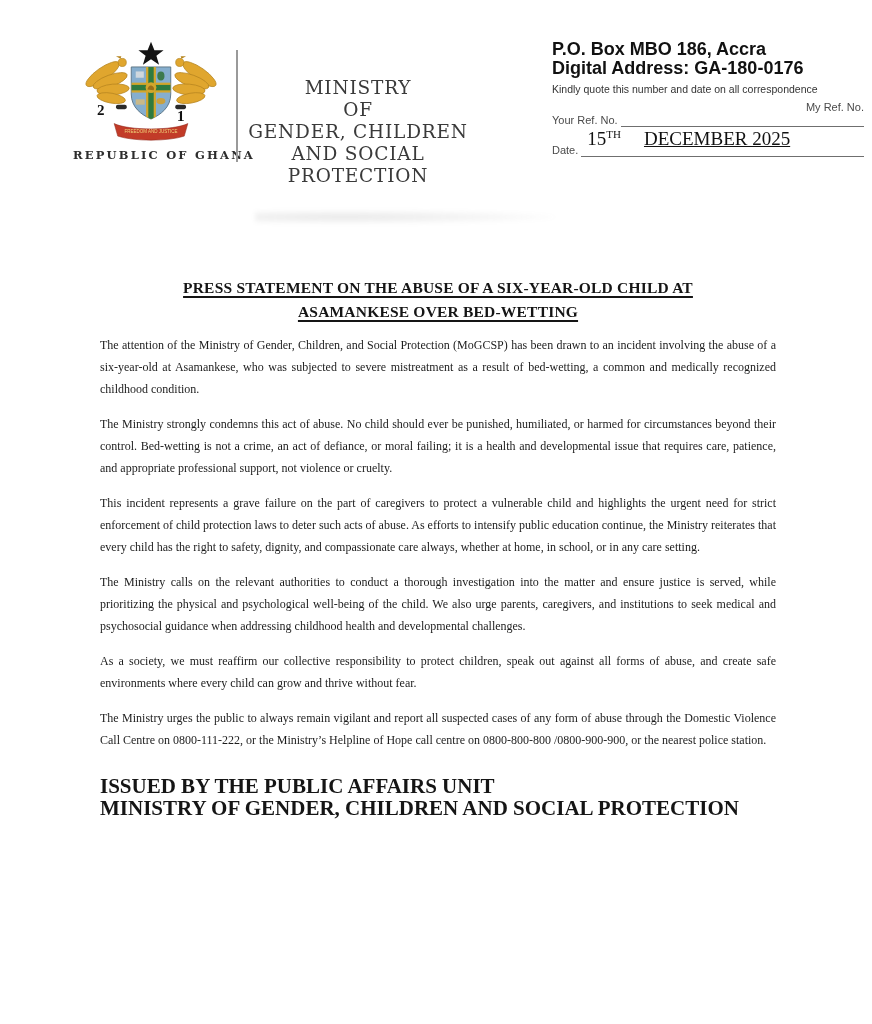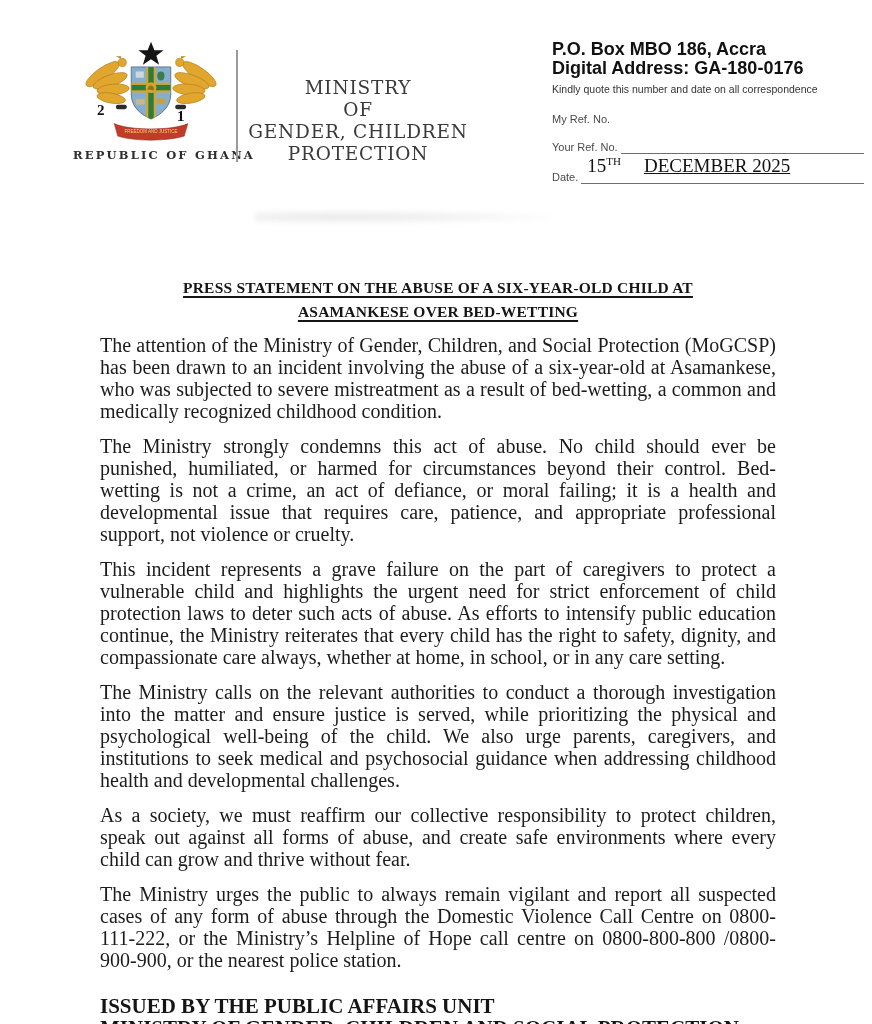--- a/index.html
+++ b/index.html
@@ -25,22 +25,22 @@
   .ministry-name {
     position:absolute; left:244px; top:48px; width:228px; text-align:center;
     font-family:"DejaVu Serif", serif; font-size:18.5px; line-height:22px;
     color:#3a3a3a; letter-spacing:0.8px;margin-top:29px;
   }
 
   .contact-block { position:absolute; left:552px; top:40px; width:312px; font-family:"Liberation Sans", sans-serif; }
   .contact-bold { font-size:18px; font-weight:bold; color:#111; line-height:19px; }
   .contact-note { font-size:10.5px; color:#333; margin-top:5px; }
   .ref-row { display:flex; align-items:flex-end; }
-  .ref-row.my-ref   { margin-top:18px; }
-  .ref-row.your-ref { margin-top:15px; }
+  .ref-row.my-ref   { margin-top:6px;flex-direction:column; }
+  .ref-row.your-ref { }
   .ref-row.date     { margin-top:9px; }
   .ref-label { font-size:11px; color:#4a4a4a; white-space:nowrap; padding-bottom:1px; }
   .ref-line {
     flex:1; margin-left:3px; border-bottom:1.4px solid #6f6f6f; min-height:10px;
     font-family:"Liberation Serif", serif; font-size:19px; color:#111;
     text-align:center; line-height:1.05;
   }
   .ref-line.date-line { text-align:left; padding-left:6px; }
   .date-value { position:relative; top:-7px; white-space:nowrap; }
   .date-value sup { font-size:11px; vertical-align:super;margin-top:8px; }
@@ -57,21 +57,21 @@
     position:absolute; left:100px; top:276px; width:676px; text-align:center;
     font-size:15.5px; font-weight:bold; line-height:24px; margin:0; color:#151515;
     letter-spacing:0.2px;
   }
   .doc-title .u {
     text-decoration:underline; text-decoration-thickness:1.6px; text-underline-offset:3px;
   }
 
   .doc-body { position:absolute; left:100px; top:334px; width:676px; }
   .doc-body p {
-    margin:0 0 13px 0; font-size:20px; line-height:22px;
+    margin:0 0 13px 0; font-size:12px; line-height:22px;
     text-align:justify; color:#1c1c1c;
   }
   .issued-by { margin-top:24px; font-weight:bold; font-size:21px; line-height:22px; color:#151515; }
 </style>
 </head>
 <body>
 
 <div class="page">
 
   <div class="emblem-block">
@@ -129,20 +129,21 @@
     <span class="pen-mark left">2</span>
     <span class="pen-mark right">1</span>
   </div>
 
   <div class="vertical-divider"></div>
 
   <div class="ministry-name">
     <div>MINISTRY</div>
     <div>OF</div>
     <div>GENDER, CHILDREN</div>
+    <div>AND SOCIAL</div>
     <div>PROTECTION</div>
   </div>
 
   <div class="contact-block">
     <div class="contact-bold">P.O. Box MBO 186, Accra</div>
     <div class="contact-bold">Digital Address: GA-180-0176</div>
     <div class="contact-note">Kindly quote this number and date on all correspondence</div>
 
     <div class="ref-row my-ref">
       <span class="ref-label">My Ref. No.</span>

